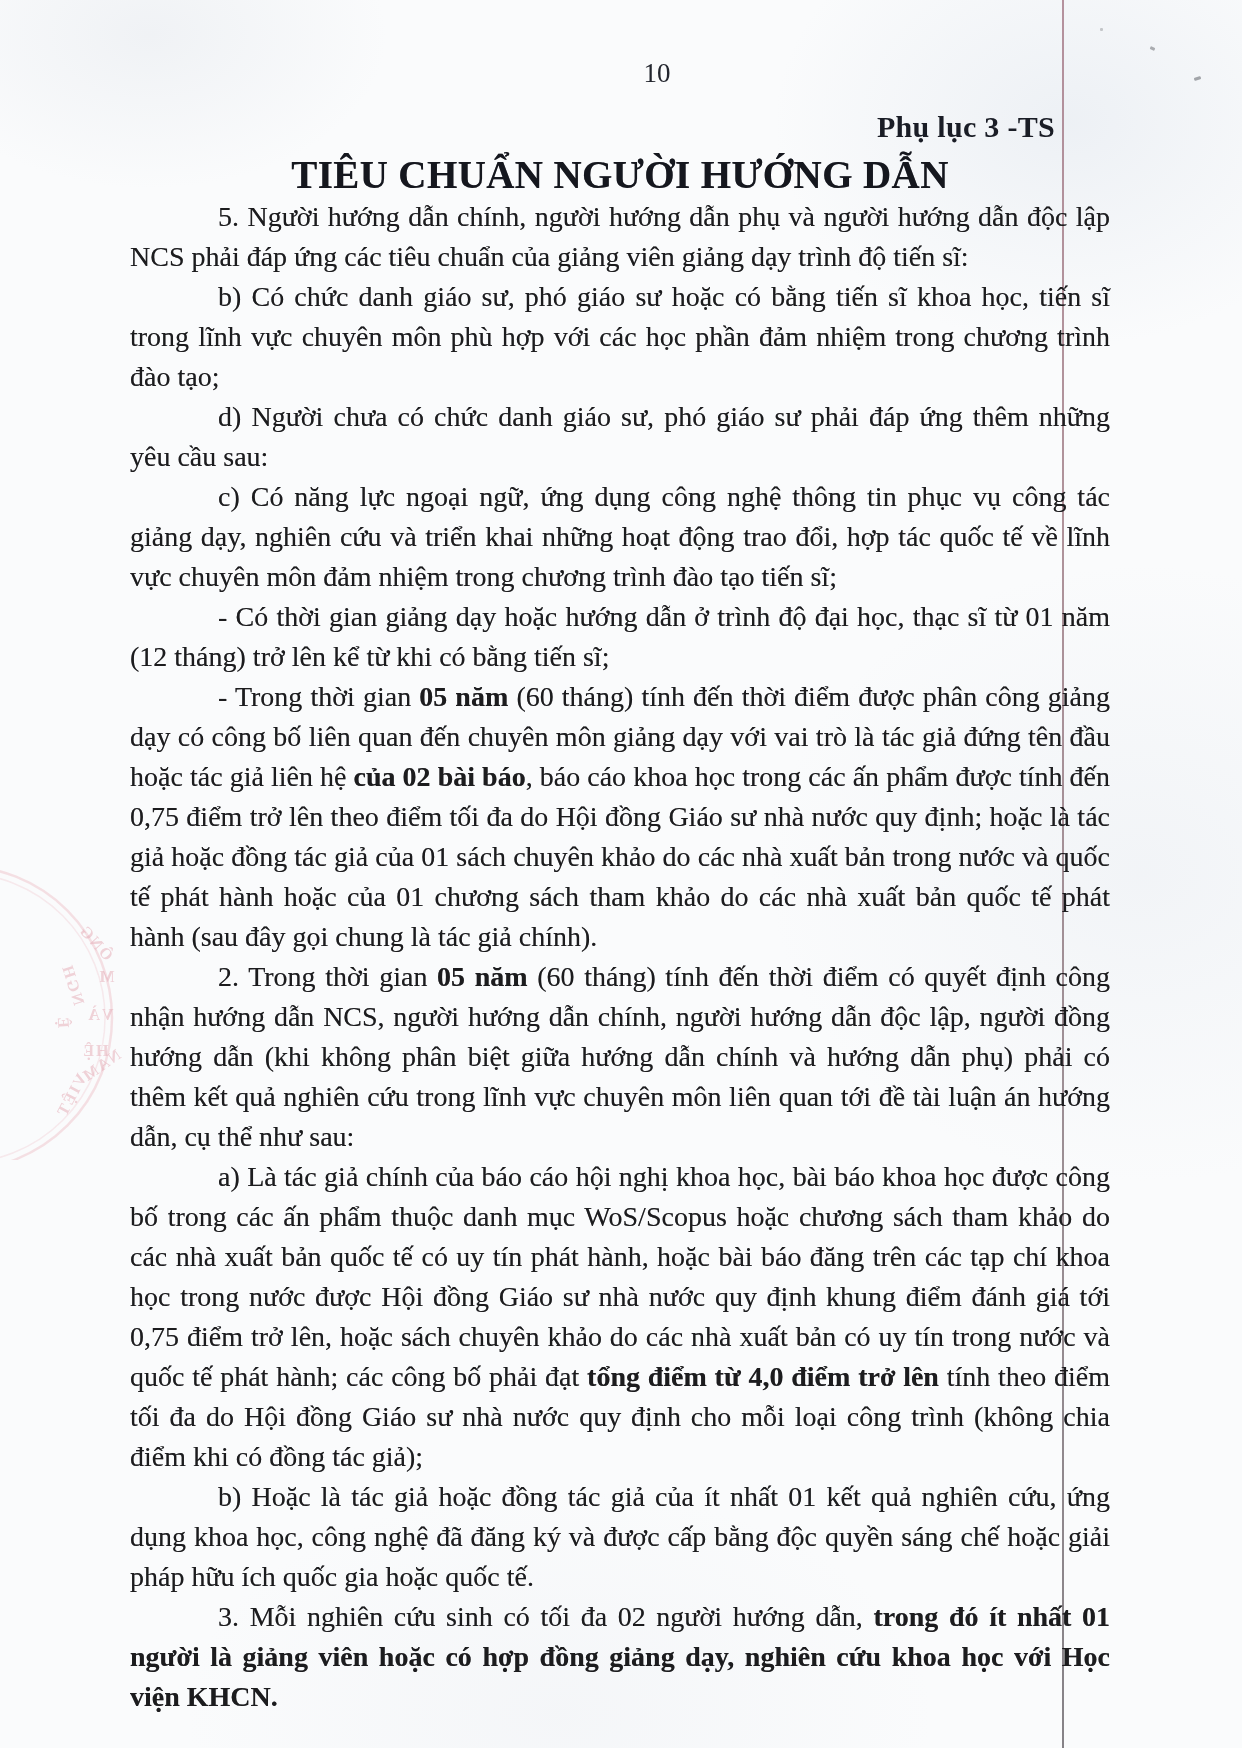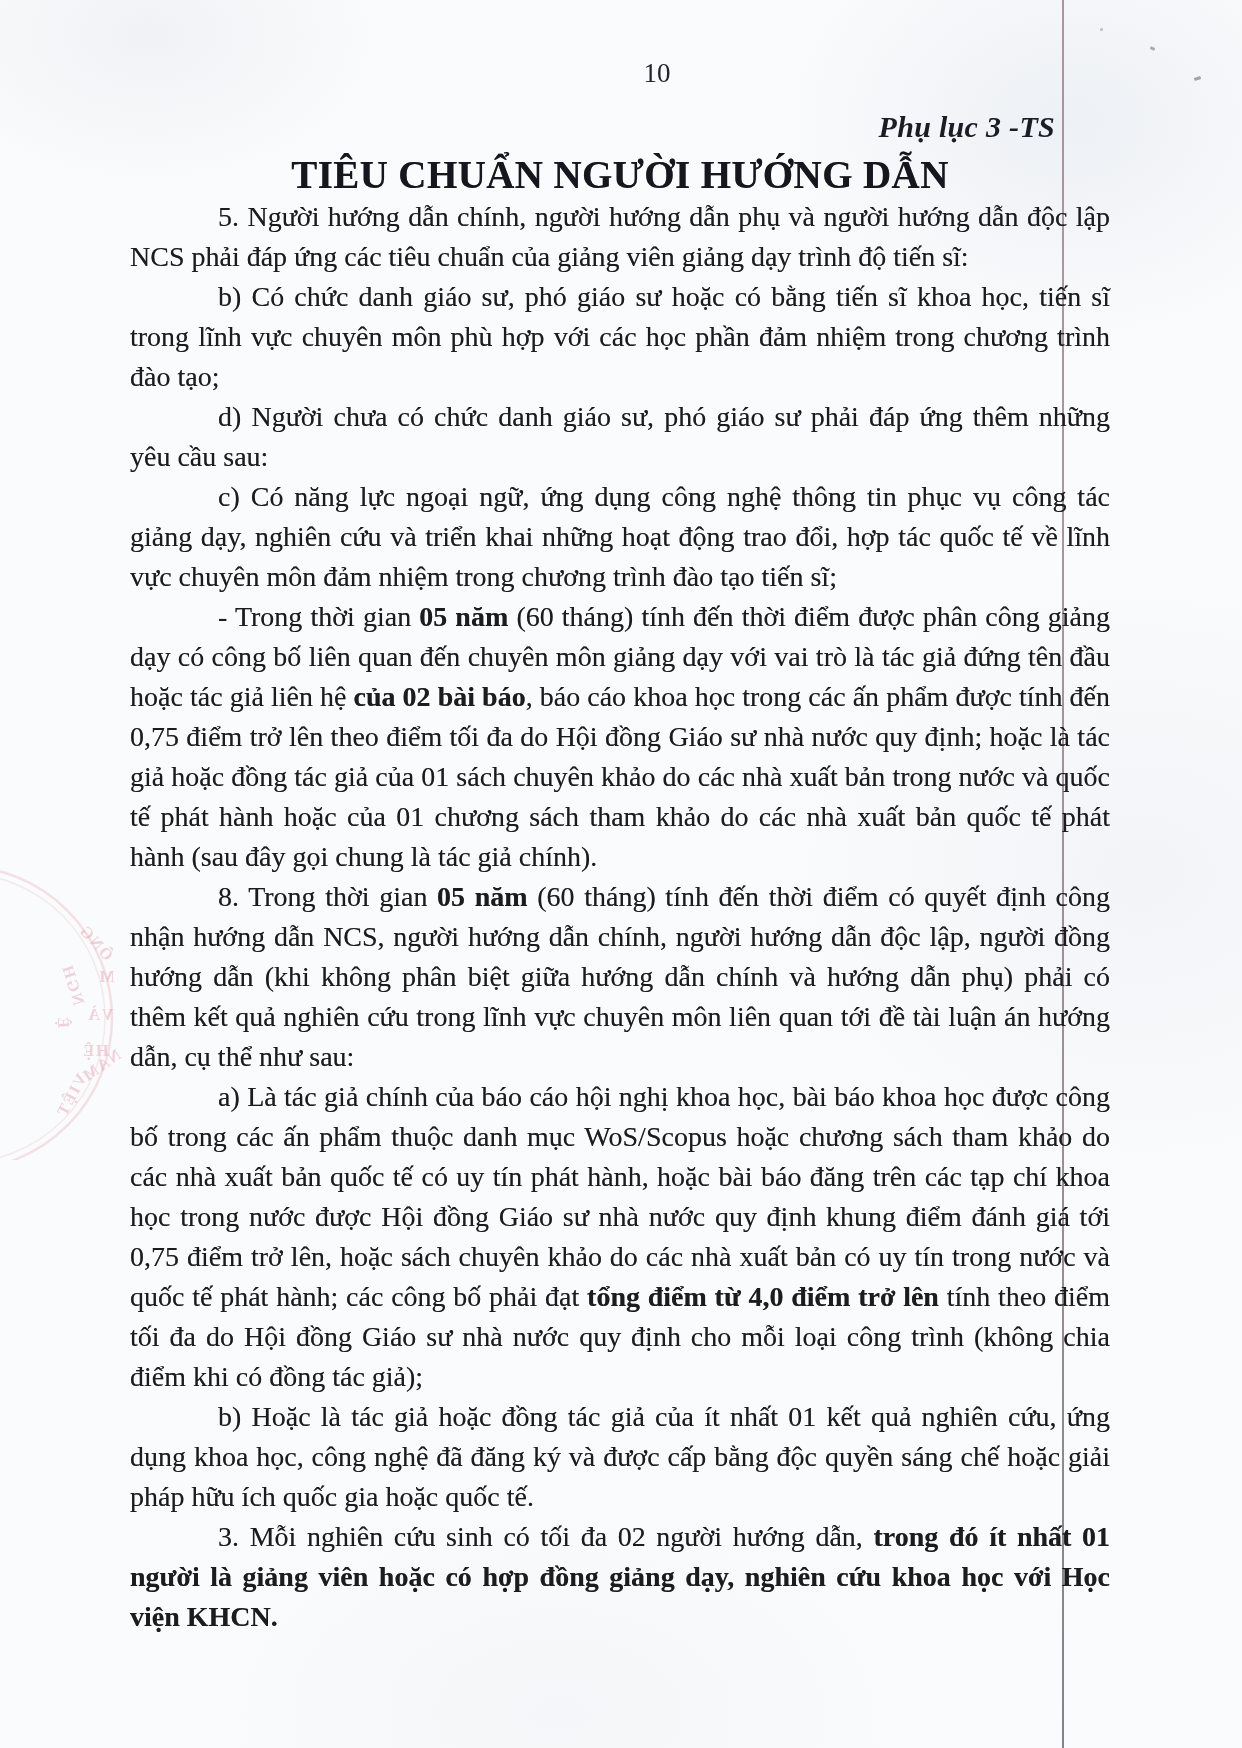--- a/index.html
+++ b/index.html
@@ -16,21 +16,21 @@
       #fafbfc;
     font-family:"Liberation Serif","DejaVu Serif",serif;
     color:#1c1c1e;
   }
   .page-number{
     position:absolute;top:58px;left:0;width:1242px;
     text-align:center;font-size:27px;color:#23262e;padding-left:36px;
   }
   .appendix{
     position:absolute;top:110px;left:130px;width:925px;
-    text-align:right;font-size:30px;font-weight:bold;font-style:italic;
+    text-align:right;font-size:30px;font-weight:bold;
     color:#1a1d26;letter-spacing:.3px;
   }
   .title{
     position:absolute;top:152px;left:130px;width:980px;
     text-align:center;font-size:39px;font-weight:bold;color:#15171e;
     letter-spacing:.4px;
     text-shadow:0 0 .5px rgba(20,20,30,.55);
   }
   .body{
     position:absolute;top:197px;left:130px;width:980px;
@@ -89,20 +89,21 @@
 
   <div class="appendix">Phụ lục 3 -TS</div>
 
   <div class="title">TIÊU CHUẨN NGƯỜI HƯỚNG DẪN</div>
 
   <div class="body" id="body">
       <p><span>5. Người hướng dẫn chính, người hướng dẫn phụ và người hướng dẫn độc lập NCS phải đáp ứng các tiêu chuẩn của giảng viên giảng dạy trình độ tiến sĩ:</span></p>
       <p><span>b) Có chức danh giáo sư, phó giáo sư hoặc có bằng tiến sĩ khoa học, tiến sĩ trong lĩnh vực chuyên môn phù hợp với các học phần đảm nhiệm trong chương trình đào tạo;</span></p>
       <p><span>d) Người chưa có chức danh giáo sư, phó giáo sư phải đáp ứng thêm những yêu cầu sau:</span></p>
       <p><span>c) Có năng lực ngoại ngữ, ứng dụng công nghệ thông tin phục vụ công tác giảng dạy, nghiên cứu và triển khai những hoạt động trao đổi, hợp tác quốc tế về lĩnh vực chuyên môn đảm nhiệm trong chương trình đào tạo tiến sĩ;</span></p>
+      <p><span>- Có thời gian giảng dạy hoặc hướng dẫn ở trình độ đại học, thạc sĩ từ 01 năm (12 tháng) trở lên kể từ khi có bằng tiến sĩ;</span></p>
       <p><span>- Trong thời gian </span><span class="b">05 năm</span><span> (60 tháng) tính đến thời điểm được phân công giảng dạy có công bố liên quan đến chuyên môn giảng dạy với vai trò là tác giả đứng tên đầu hoặc tác giả liên hệ </span><span class="b">của 02 bài báo</span><span>, báo cáo khoa học trong các ấn phẩm được tính đến 0,75 điểm trở lên theo điểm tối đa do Hội đồng Giáo sư nhà nước quy định; hoặc là tác giả hoặc đồng tác giả của 01 sách chuyên khảo do các nhà xuất bản trong nước và quốc tế phát hành hoặc của 01 chương sách tham khảo do các nhà xuất bản quốc tế phát hành (sau đây gọi chung là tác giả chính).</span></p>
-      <p><span>8. Trong thời gian </span><span class="b">05 năm</span><span> (60 tháng) tính đến thời điểm có quyết định công nhận hướng dẫn NCS, người hướng dẫn chính, người hướng dẫn độc lập, người đồng hướng dẫn (khi không phân biệt giữa hướng dẫn chính và hướng dẫn phụ) phải có thêm kết quả nghiên cứu trong lĩnh vực chuyên môn liên quan tới đề tài luận án hướng dẫn, cụ thể như sau:</span></p>
+      <p><span>2. Trong thời gian </span><span class="b">05 năm</span><span> (60 tháng) tính đến thời điểm có quyết định công nhận hướng dẫn NCS, người hướng dẫn chính, người hướng dẫn độc lập, người đồng hướng dẫn (khi không phân biệt giữa hướng dẫn chính và hướng dẫn phụ) phải có thêm kết quả nghiên cứu trong lĩnh vực chuyên môn liên quan tới đề tài luận án hướng dẫn, cụ thể như sau:</span></p>
       <p><span>a) Là tác giả chính của báo cáo hội nghị khoa học, bài báo khoa học được công bố trong các ấn phẩm thuộc danh mục WoS/Scopus hoặc chương sách tham khảo do các nhà xuất bản quốc tế có uy tín phát hành, hoặc bài báo đăng trên các tạp chí khoa học trong nước được Hội đồng Giáo sư nhà nước quy định khung điểm đánh giá tới 0,75 điểm trở lên, hoặc sách chuyên khảo do các nhà xuất bản có uy tín trong nước và quốc tế phát hành; các công bố phải đạt </span><span class="b">tổng điểm từ 4,0 điểm trở lên</span><span> tính theo điểm tối đa do Hội đồng Giáo sư nhà nước quy định cho mỗi loại công trình (không chia điểm khi có đồng tác giả);</span></p>
       <p><span>b) Hoặc là tác giả hoặc đồng tác giả của ít nhất 01 kết quả nghiên cứu, ứng dụng khoa học, công nghệ đã đăng ký và được cấp bằng độc quyền sáng chế hoặc giải pháp hữu ích quốc gia hoặc quốc tế.</span></p>
       <p><span>3. Mỗi nghiên cứu sinh có tối đa 02 người hướng dẫn, </span><span class="b">trong đó ít nhất 01 người là giảng viên hoặc có hợp đồng giảng dạy, nghiên cứu khoa học với Học viện KHCN.</span></p>
     </div>
 
 </div>
 
 </body></html>

